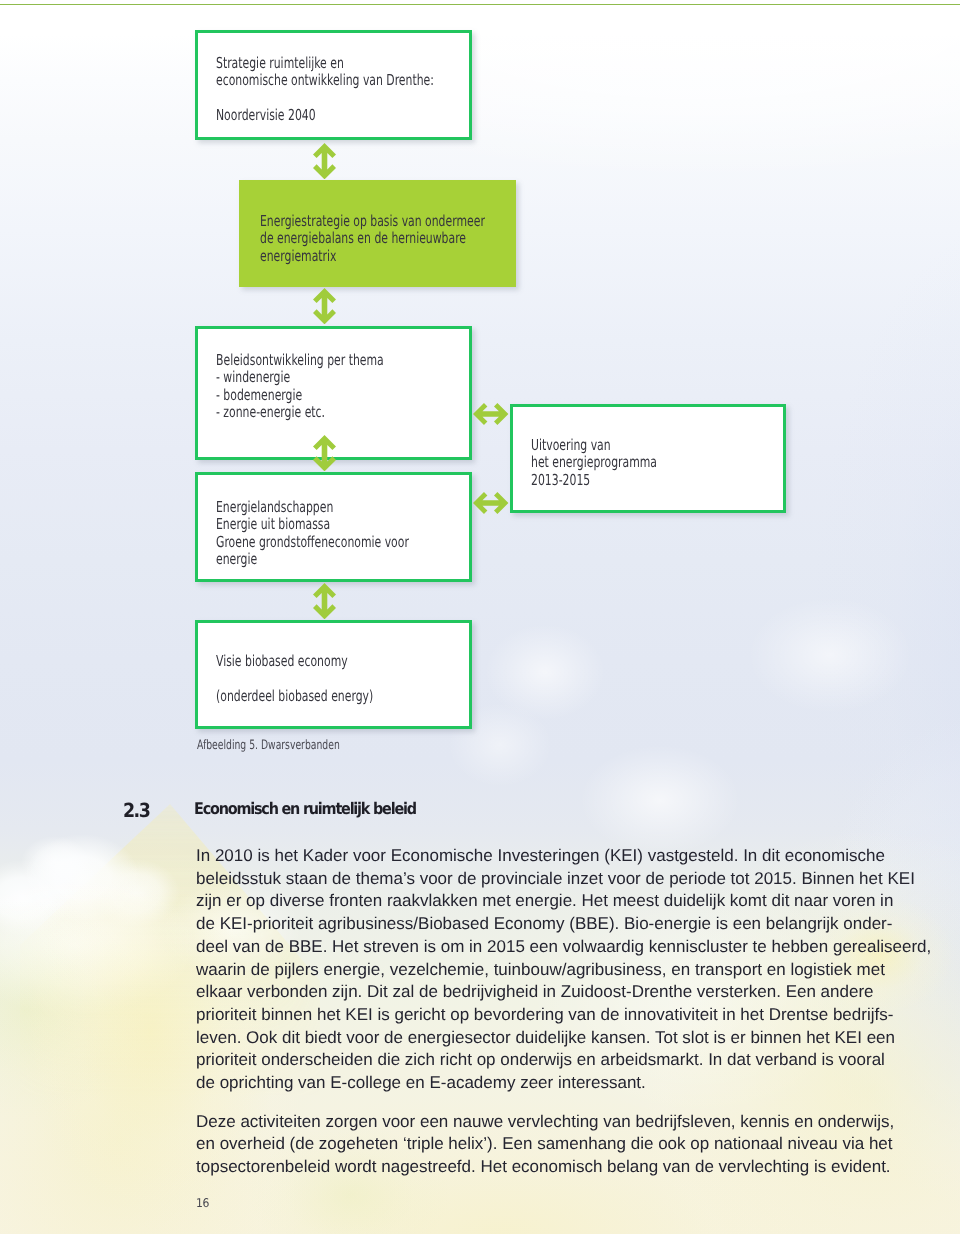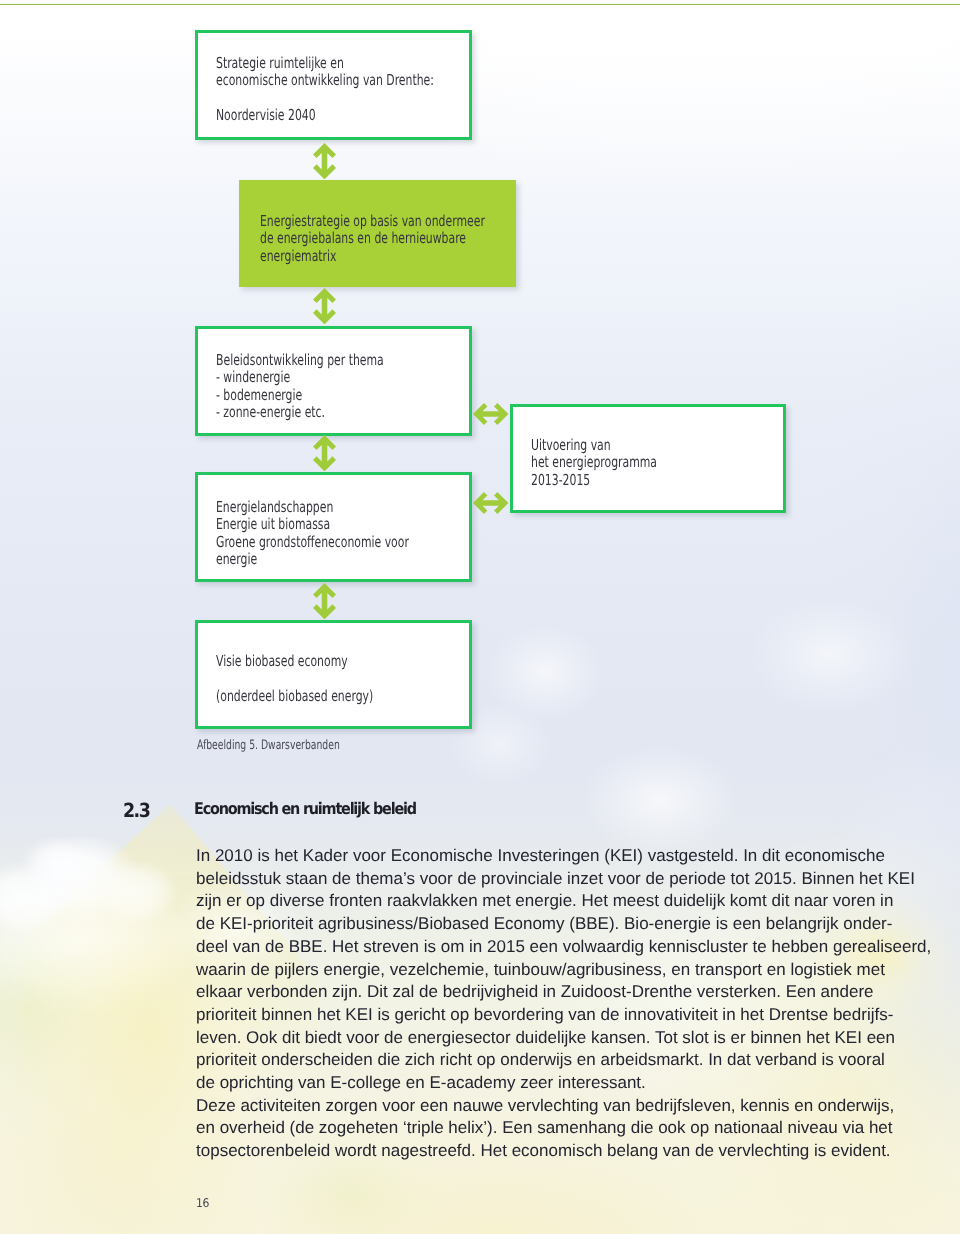--- a/index.html
+++ b/index.html
@@ -131,21 +131,21 @@
            font-size:12.95px;color:#4a4a53;white-space:nowrap;width:max-content;
            transform:scaleX(0.795);transform-origin:0 0;}
 
   
   .secnum{position:absolute;font-family:"DejaVu Sans Condensed","DejaVu Sans",sans-serif;
           font-weight:bold;font-size:19.4px;color:#1f1f27;letter-spacing:-1.55px;}
   .sectitle{position:absolute;font-family:"DejaVu Sans Condensed","DejaVu Sans",sans-serif;
             font-weight:bold;font-size:16px;color:#1f1f27;letter-spacing:-1.2px;white-space:nowrap;}
   .bodytext{position:absolute;font-family:Liberation Sans, sans-serif;font-size:17.0px;line-height:22.7px;color:#242430;}
   .bodytext p{margin:0;}
-  .bodytext p + p{margin-top:0;}
+  .bodytext p + p{margin-top:16px;}
   .bodytext .bl{display:block;white-space:nowrap;}
   .pageno{position:absolute;font-family:"DejaVu Sans Condensed","DejaVu Sans",sans-serif;
           font-size:12px;color:#45454e;letter-spacing:-0.3px;}
 </style>
 </head>
 <body>
 
 <div id="page">
 
   <div class="bglayer" id="bg-base"></div>
@@ -172,21 +172,21 @@
   </div>
 
   <div class="box filled" id="box-energiestrategie" style="left:195px;top:180px;width:277px;height:107px;">
     <div class="boxtext" style="left:18px;top:30px;">
       <span class="bl">Energiestrategie op basis van ondermeer</span>
       <span class="bl">de energiebalans en de hernieuwbare</span>
       <span class="bl">energiematrix</span>
     </div>
   </div>
 
-  <div class="box" id="box-beleidsontwikkeling" style="left:195px;top:326px;width:277px;height:110px;">
+  <div class="box" id="box-beleidsontwikkeling" style="left:195px;top:326px;width:277px;height:134px;">
     <div class="boxtext" style="left:18px;top:23px;">
       <span class="bl">Beleidsontwikkeling per thema</span>
       <span class="bl">- windenergie</span>
       <span class="bl">- bodemenergie</span>
       <span class="bl">- zonne-energie etc.</span>
     </div>
   </div>
 
   <div class="box" id="box-energielandschappen" style="left:195px;top:472px;width:277px;height:110px;">
     <div class="boxtext" style="left:18px;top:24px;">

